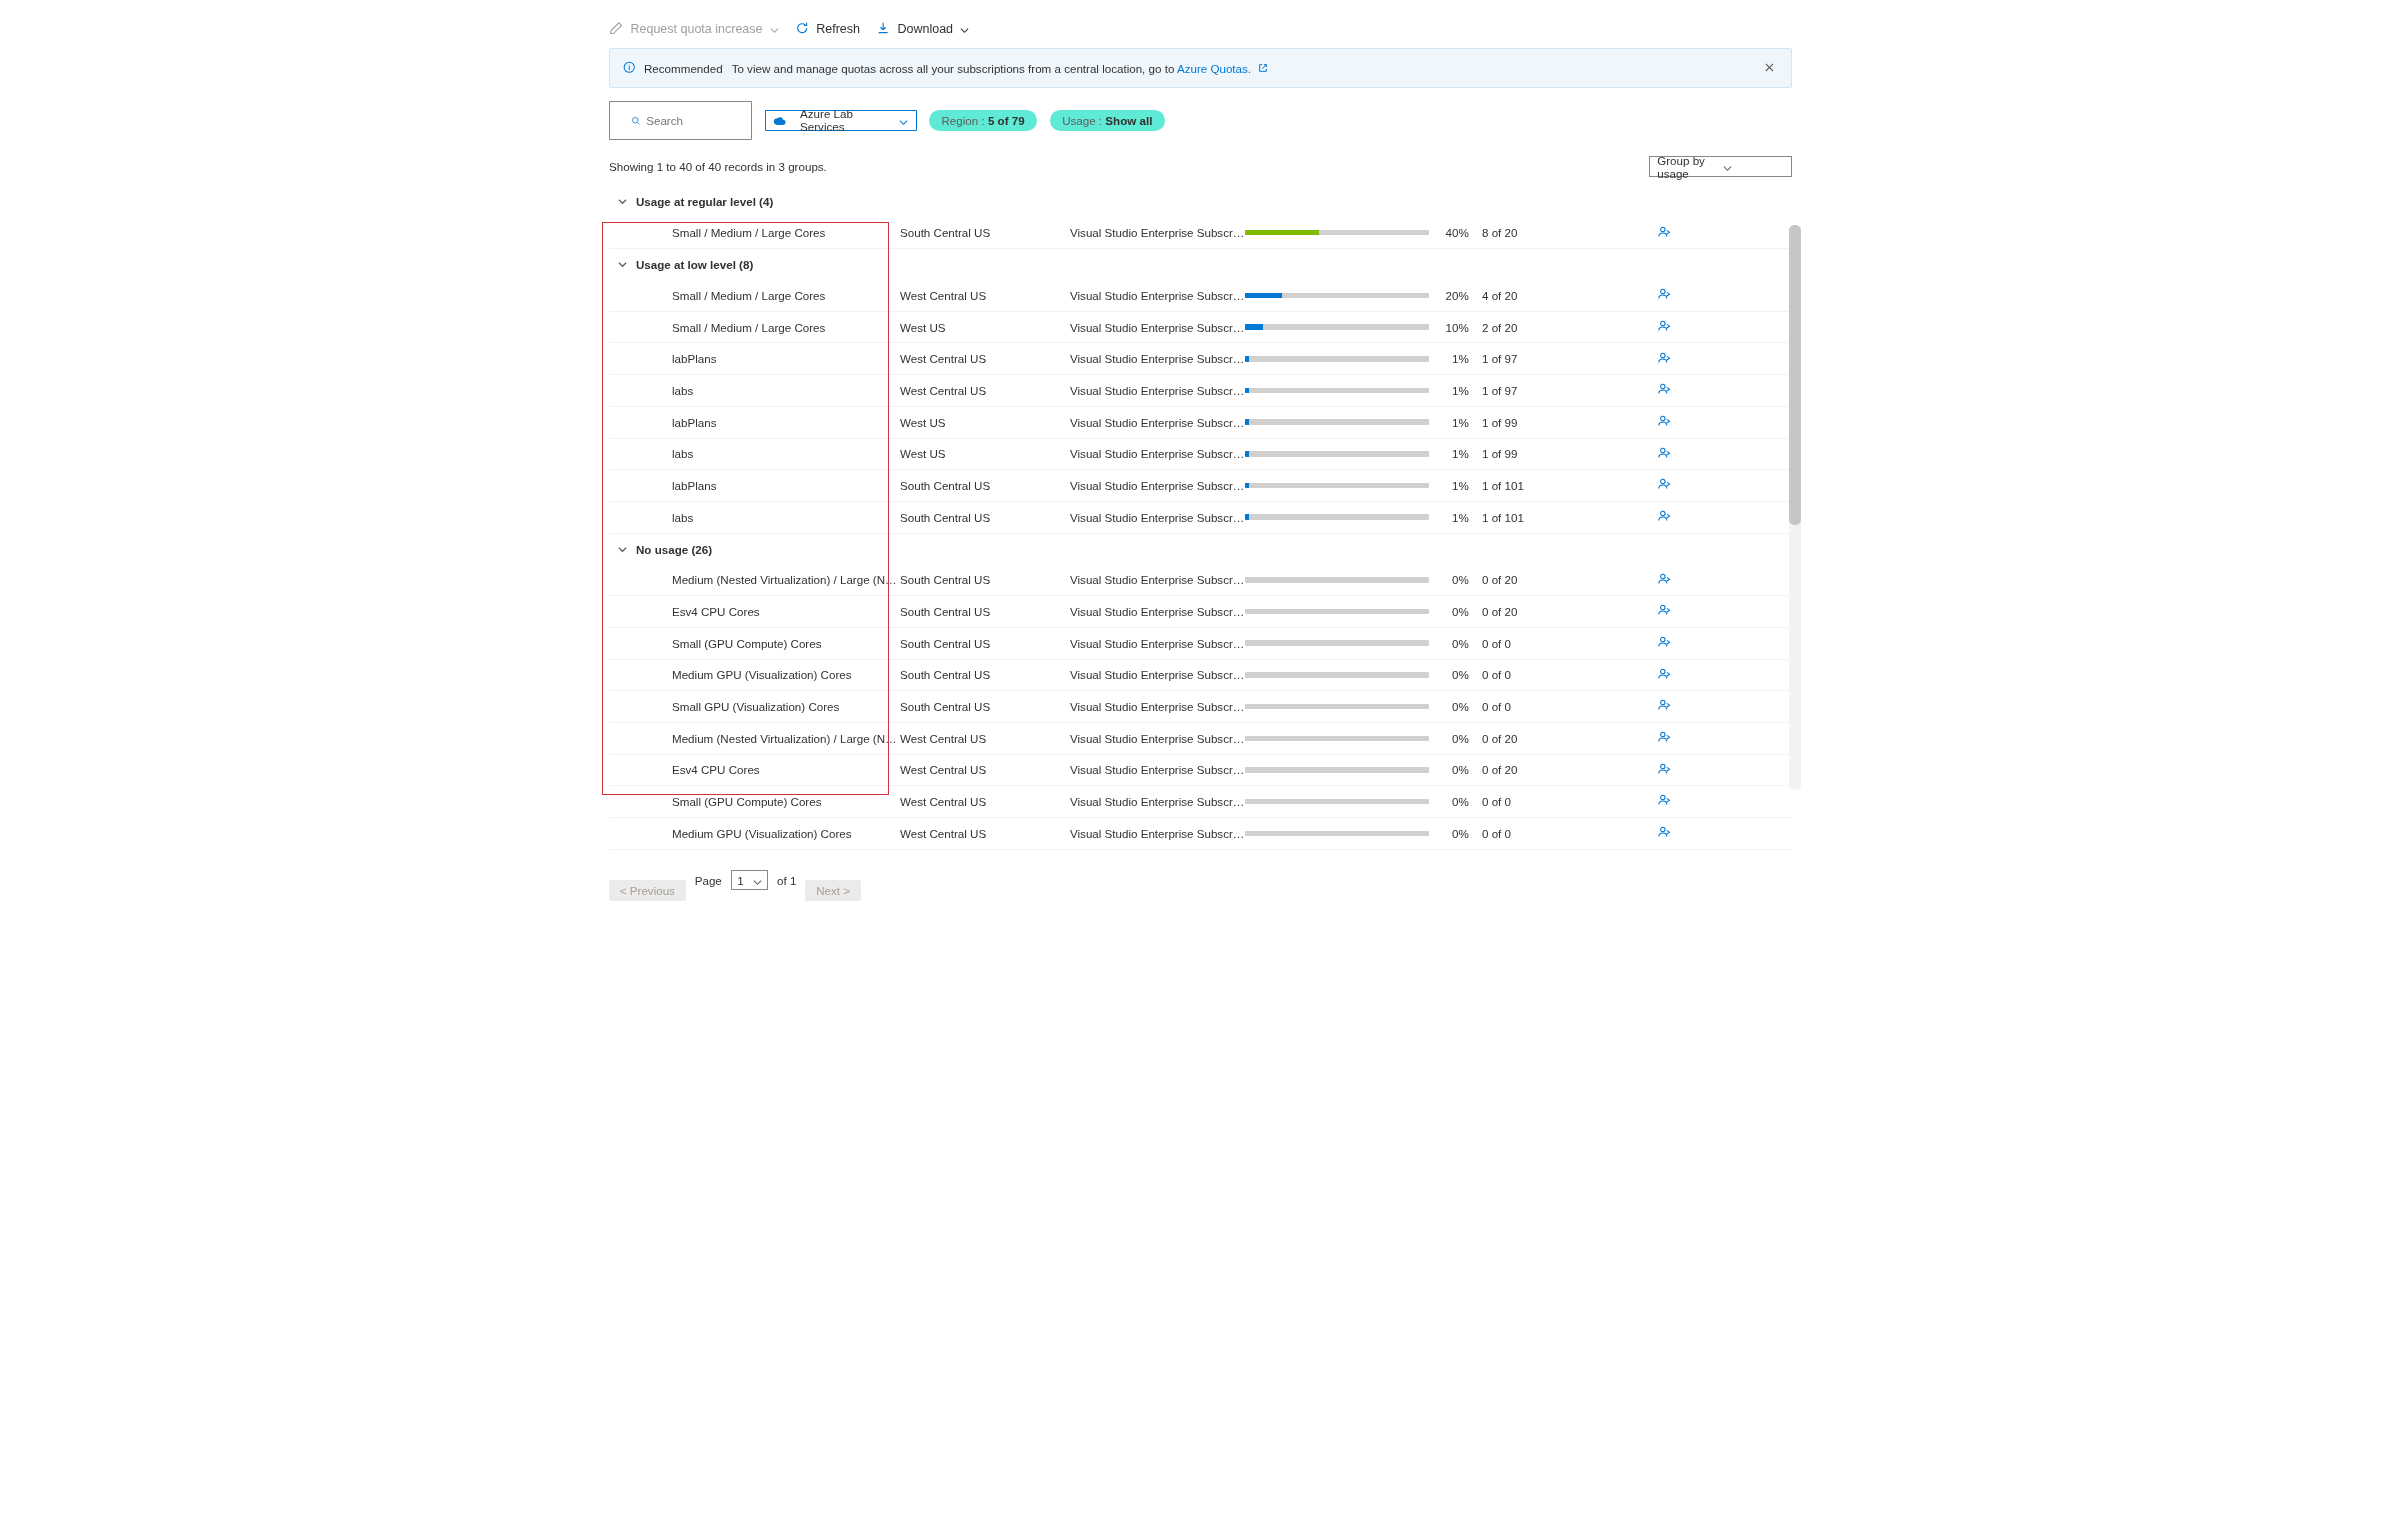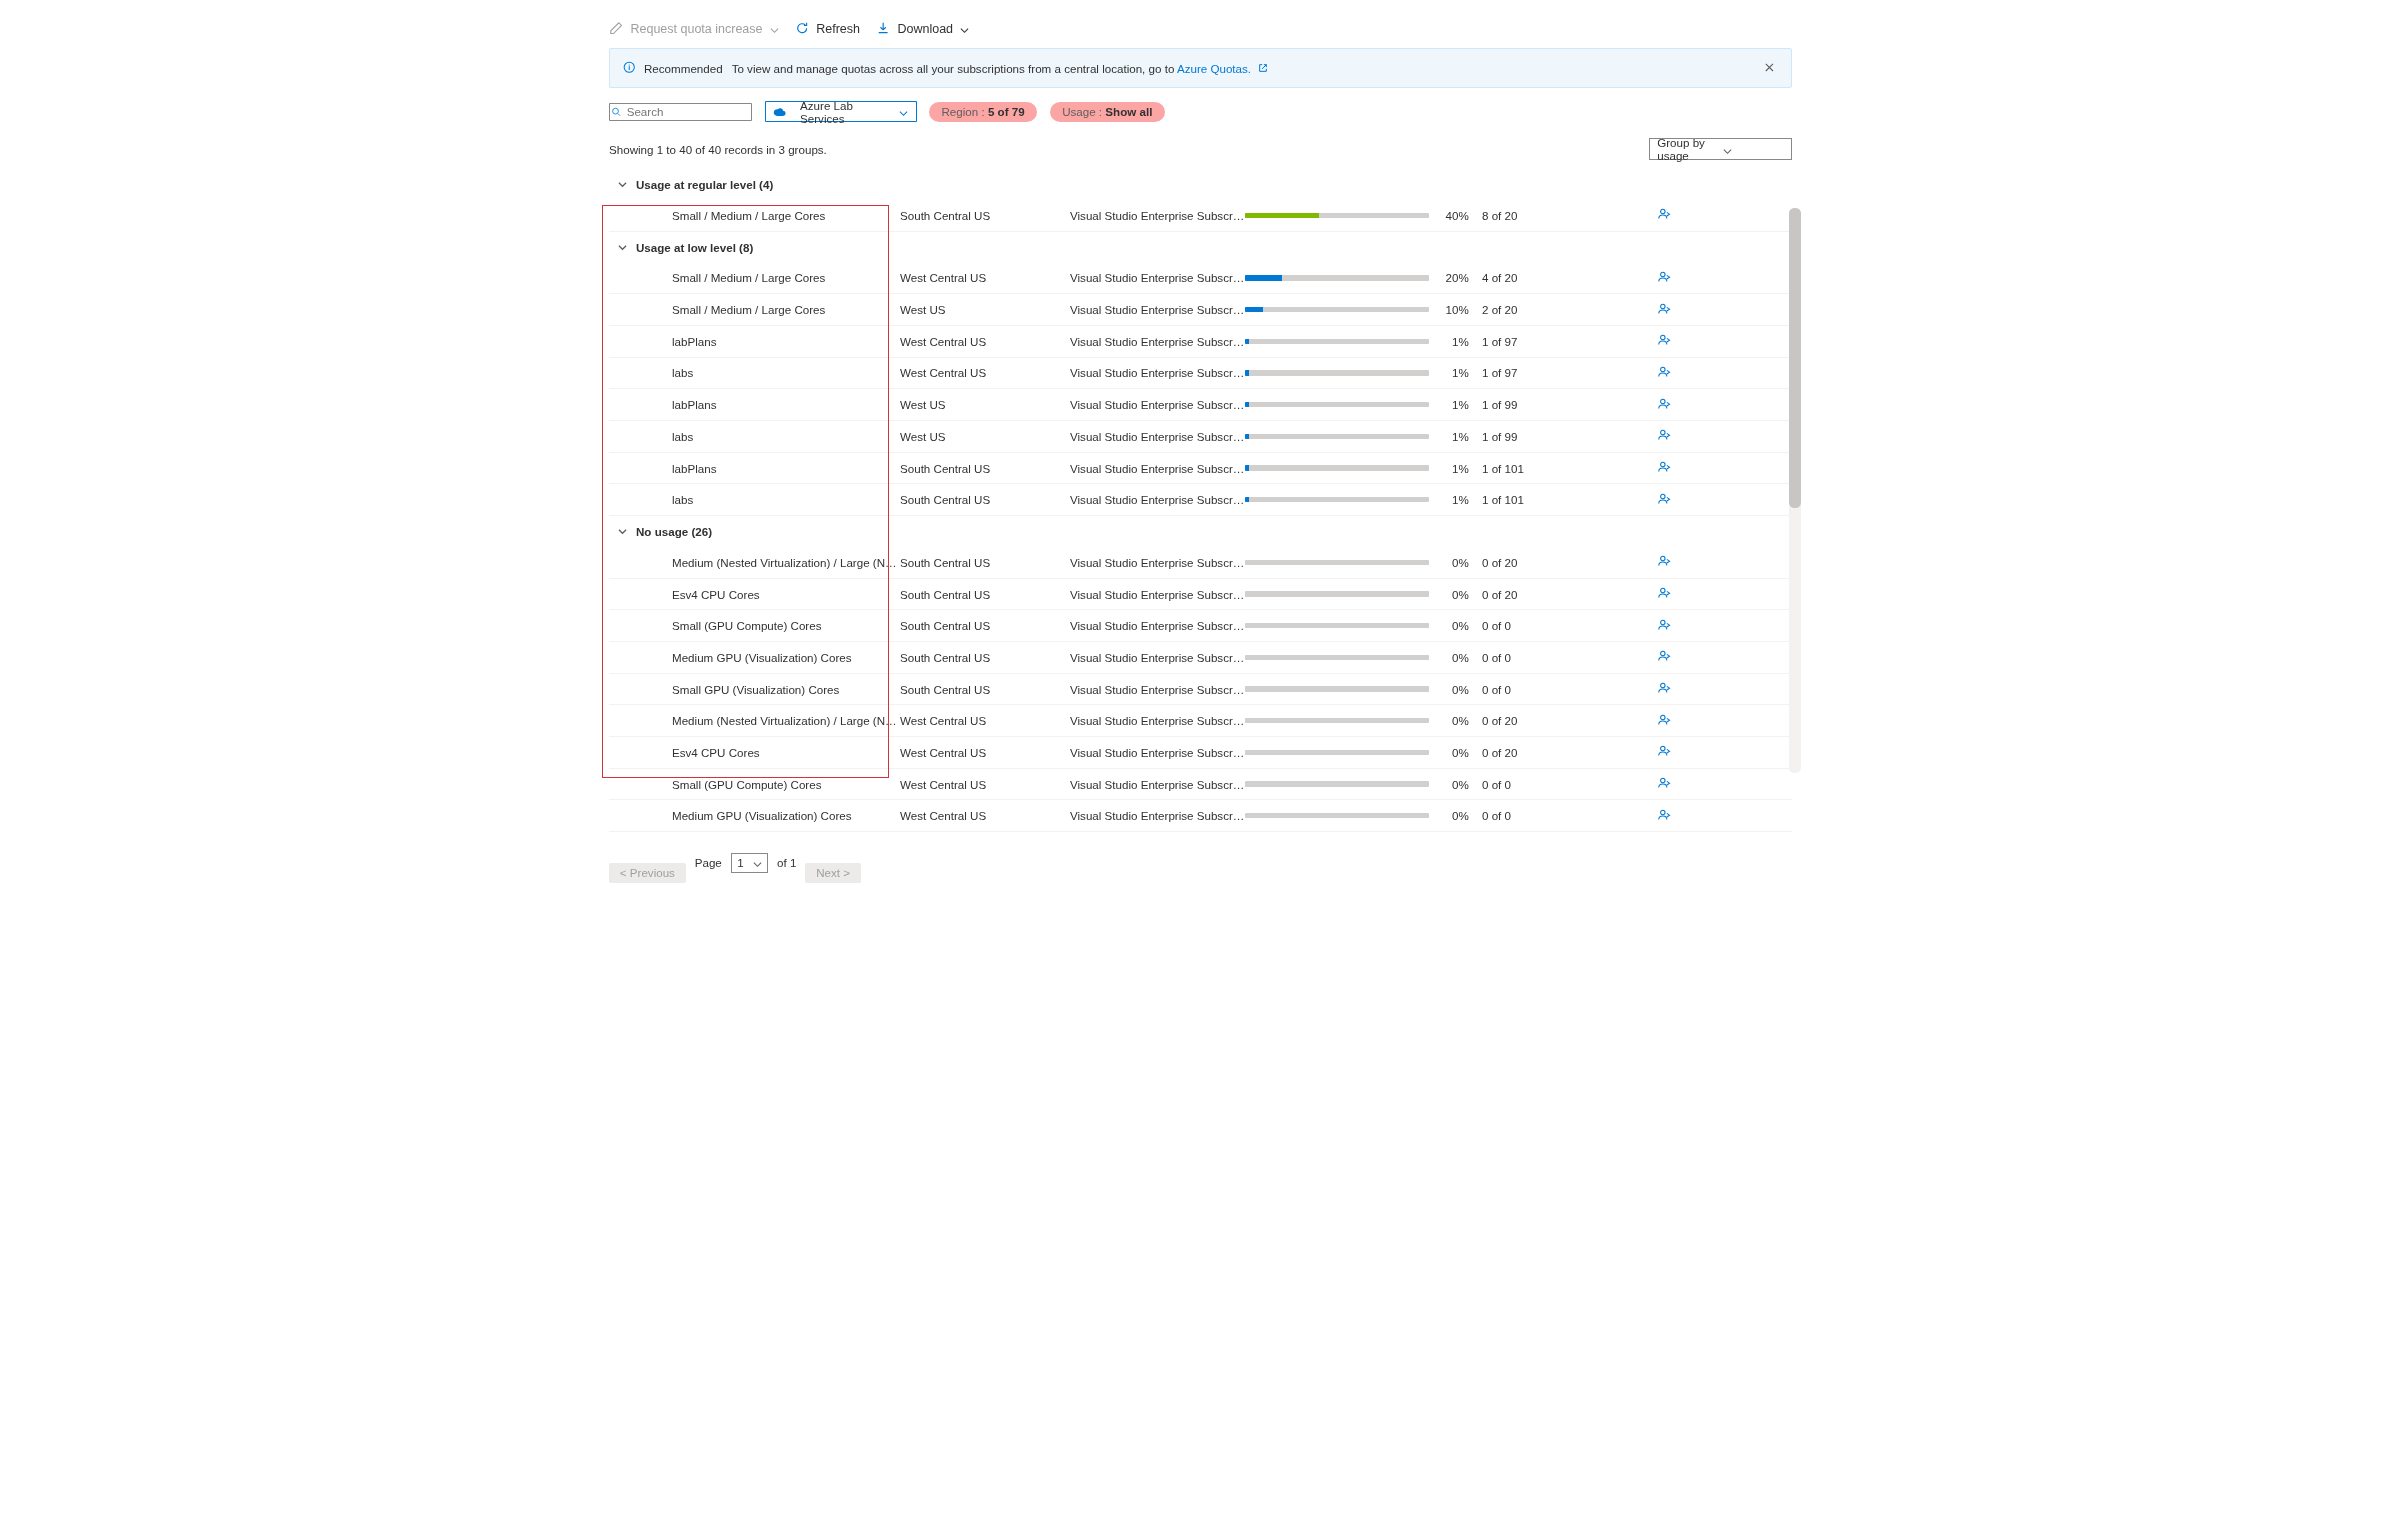--- a/index.html
+++ b/index.html
@@ -16,25 +16,25 @@
 
 
 .banner { background: #eff6fc; border: 0.9px solid #d0e7f8; border-radius: 1.8px; padding: 9px 12.5px; display: flex; align-items: center; gap: 9px; margin-bottom: 12.5px; font-size: 11.6px; }
 .banner .ico { color: #0078d4; flex: none; }
 .banner b { font-weight: 400; }
 .banner .link { color: #0078d4; cursor: pointer; }
 .banner .close { margin-left: auto; color: #605e5c; cursor: pointer; padding: 3.6px; }
 
 
 .filters { display: flex; align-items: center; gap: 12.5px; margin-bottom: 16px; }
-.search { display: flex; align-items: center; border: 0.9px solid #8a8886; height: 18px; width: 143px; padding: 0 1px; gap: 5.4px; border-radius: 0.9px; }
+.search { display: flex; align-items: center; border: 0.9px solid #8a8886; height: 39px; width: 143px; padding: 0 21px; gap: 5.4px; border-radius: 0.9px; }
 .search input { border: none; outline: none; font-size: 11.6px; width: 100%; }
 .provider { display: flex; align-items: center; border: 0.9px solid #0078d4; height: 21.5px; width: 152px; padding: 0 7.2px; gap: 14px; border-radius: 0.9px; color: #0078d4; cursor: pointer; }
 .provider .label { color: #323130; flex: 1; }
-.pill { background: #fca5a5; border-radius: 18px; padding: 3.6px 12.5px; font-size: 11.6px; cursor: pointer; }
+.pill { background: #5eead4; border-radius: 18px; padding: 3.6px 12.5px; font-size: 11.6px; cursor: pointer; }
 .pill .k { color: #605e5c; }
 .pill .v { color: #323130; font-weight: 600; }
 
 
 .summary-row { display: flex; align-items: center; margin-bottom: 9px; }
 .group-sel { margin-left: auto; display: flex; align-items: center; border: 0.9px solid #8a8886; height: 21.5px; width: 143px; padding: 0 7.2px; gap: 5.4px; cursor: pointer; }
 .group-sel span { flex: 1; }
 
 
 .table { position: relative; }

